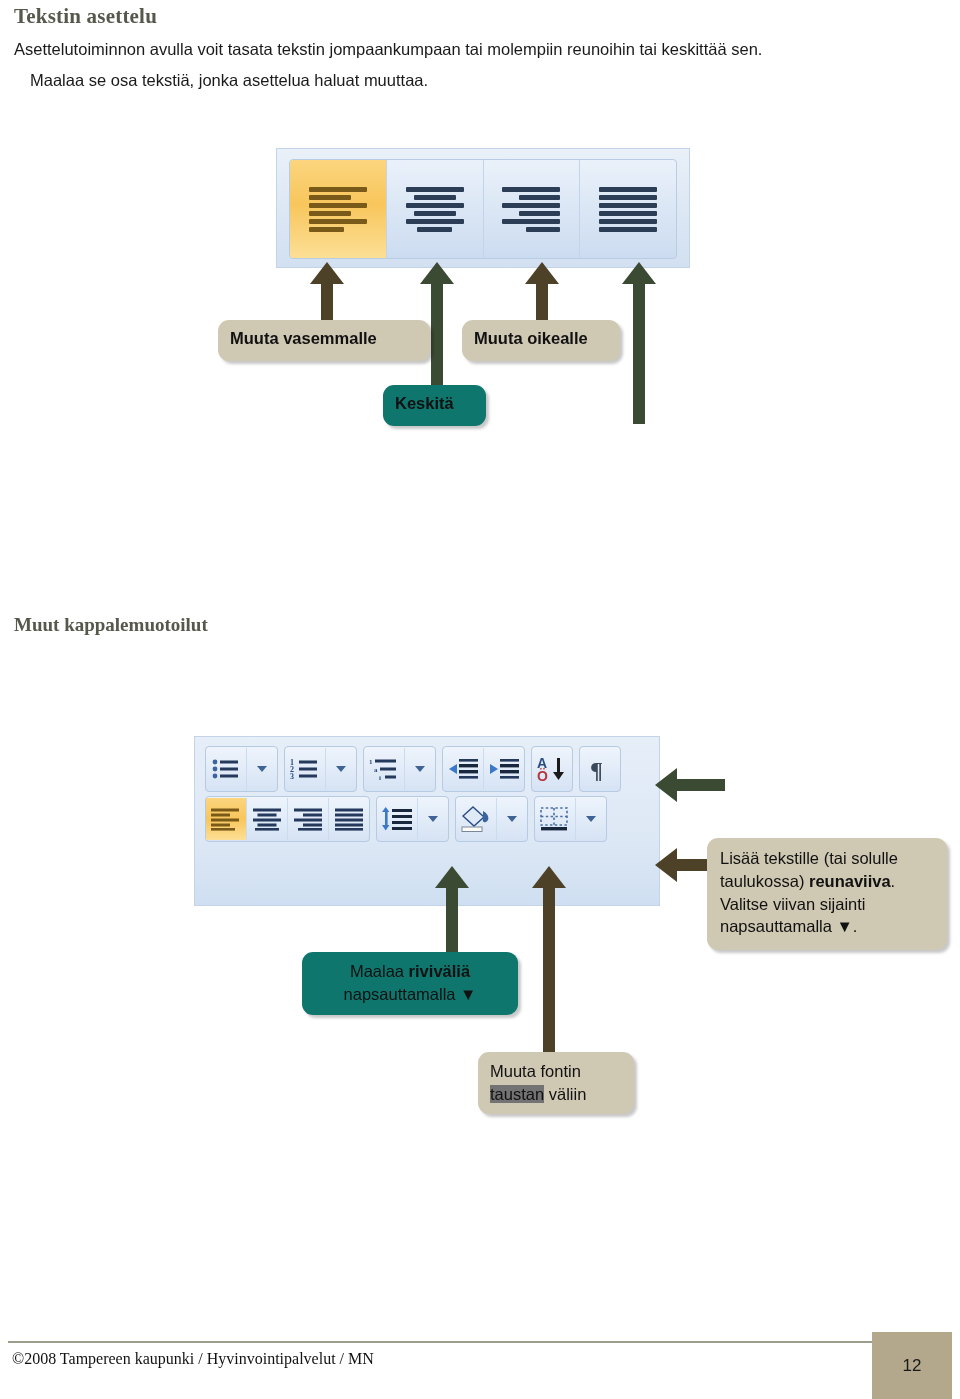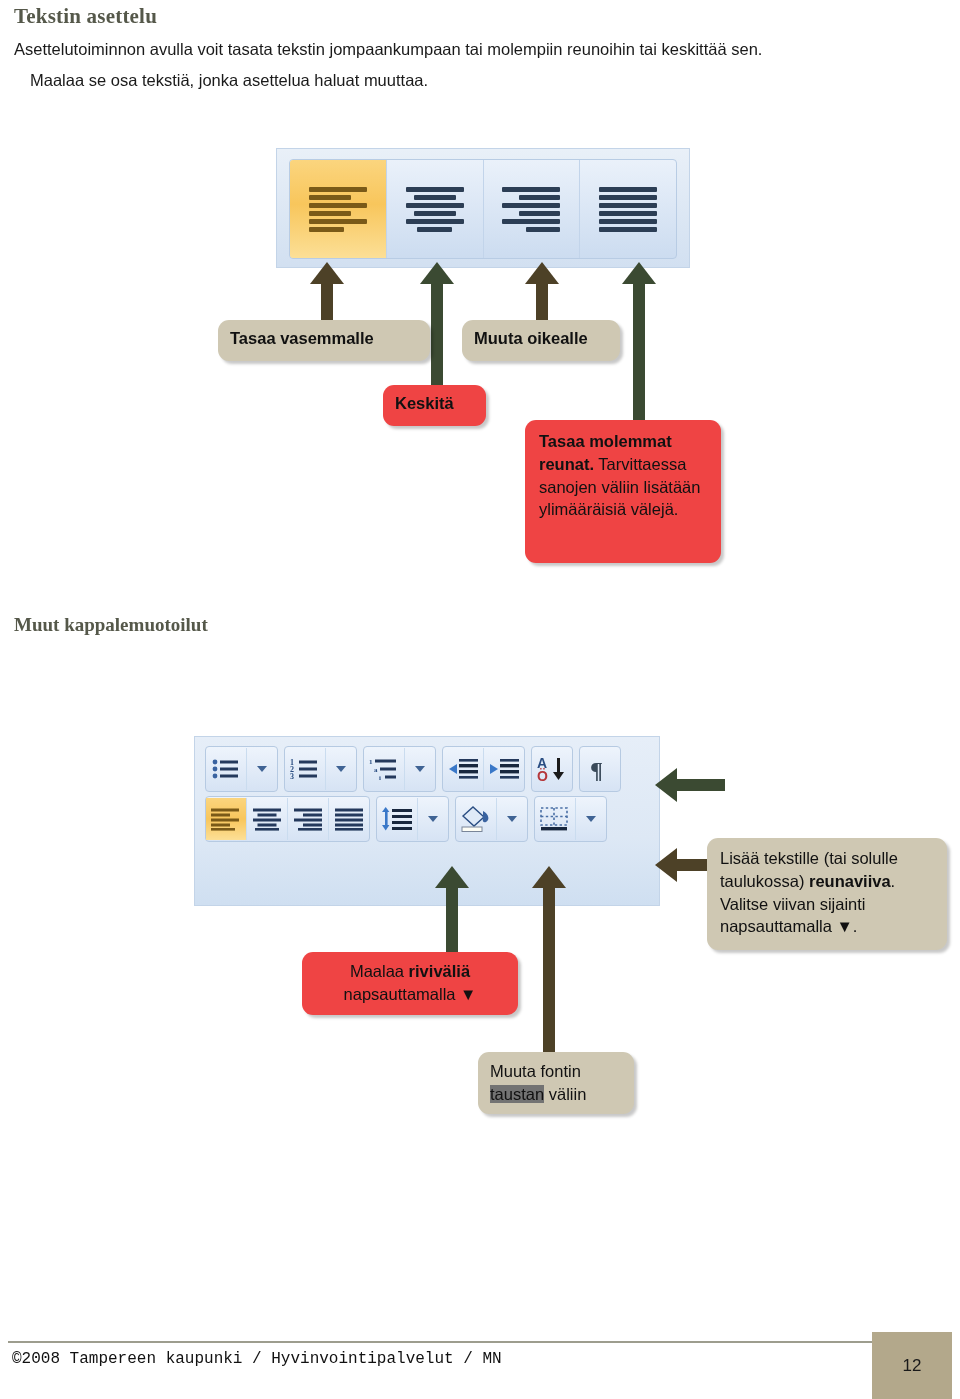--- a/index.html
+++ b/index.html
@@ -101,29 +101,29 @@
 
   
   .callout {
     position:absolute; box-sizing:border-box;
     border-radius:11px;
     box-shadow:3px 3px 3px rgba(0,0,0,.22);
     font-size:16.5px; line-height:1.38; color:#111;
     padding:7px 12px;
   }
   .callout.tan   { background:#cfc8b3; }
-  .callout.green { background:#ef4444; }
+  .callout.green { background:#0f766e; }
   .callout b { font-weight:bold; }
   .callout.ctr { text-align:center; }
   .hl { background:#737373; }
 
   
   .frule { position:absolute; left:8px; top:1341px; width:944px; height:2px; background:#9d9d8e; }
   .fleft { position:absolute; left:12px; top:1350px; font-size:16px; color:#111;
-    font-family:Liberation Mono, monospace; }
+    font-family:Liberation Serif, serif; }
   .fpage { position:absolute; left:872px; top:1332px; width:80px; height:67px;
     background:#b3a88b; color:#1a1a1a; font-size:17px;
     display:flex; align-items:center; justify-content:center; }
 </style>
 </head>
 <body>
 
 <div class="page">
 
   <div class="h1">Tekstin asettelu</div>
@@ -190,35 +190,31 @@
     <div class="head" style="left:0; top:0; border-bottom:22px solid #4d4127;"></div>
     <div class="shaft" style="left:11px; top:20px; width:12px; height:42px; background:#4d4127;"></div>
   </div>
 
   <div class="arrow up" style="left:622px; top:262px; width:34px; height:162px;">
     <div class="head" style="left:0; top:0; border-bottom:22px solid #3b4a32;"></div>
     <div class="shaft" style="left:11px; top:20px; width:12px; height:142px; background:#3b4a32;"></div>
   </div>
 
   <div class="callout tan" style="left:218px; top:320px; width:212px; height:41px;">
-    <b>Tasaa vasemmalle</b>
+    <b>Muuta vasemmalle</b>
   </div>
 
   <div class="callout tan" style="left:462px; top:320px; width:158px; height:41px;">
     <b>Muuta oikealle</b>
   </div>
 
   <div class="callout green" style="left:383px; top:385px; width:103px; height:41px;">
     <b>Keskitä</b>
   </div>
 
-  <div class="callout green" style="left:525px; top:420px; width:196px; height:143px; padding:10px 14px;">
-    <b>Tasaa molemmat reunat.</b>
-    <span>Tarvittaessa sanojen väliin lisätään ylimääräisiä välejä.</span>
-  </div>
 
   <div class="shot2">
 
     <div class="rrow">
       <div class="grp">
         <div class="ico">
           <svg width="30" height="24" viewBox="0 0 30 24">
             <circle cx="4" cy="5" r="2.4" fill="#3a63a0"></circle>
               <rect x="9" y="3.5" width="18" height="3" fill="#24395c"></rect>
             <circle cx="4" cy="12" r="2.4" fill="#3a63a0"></circle>

